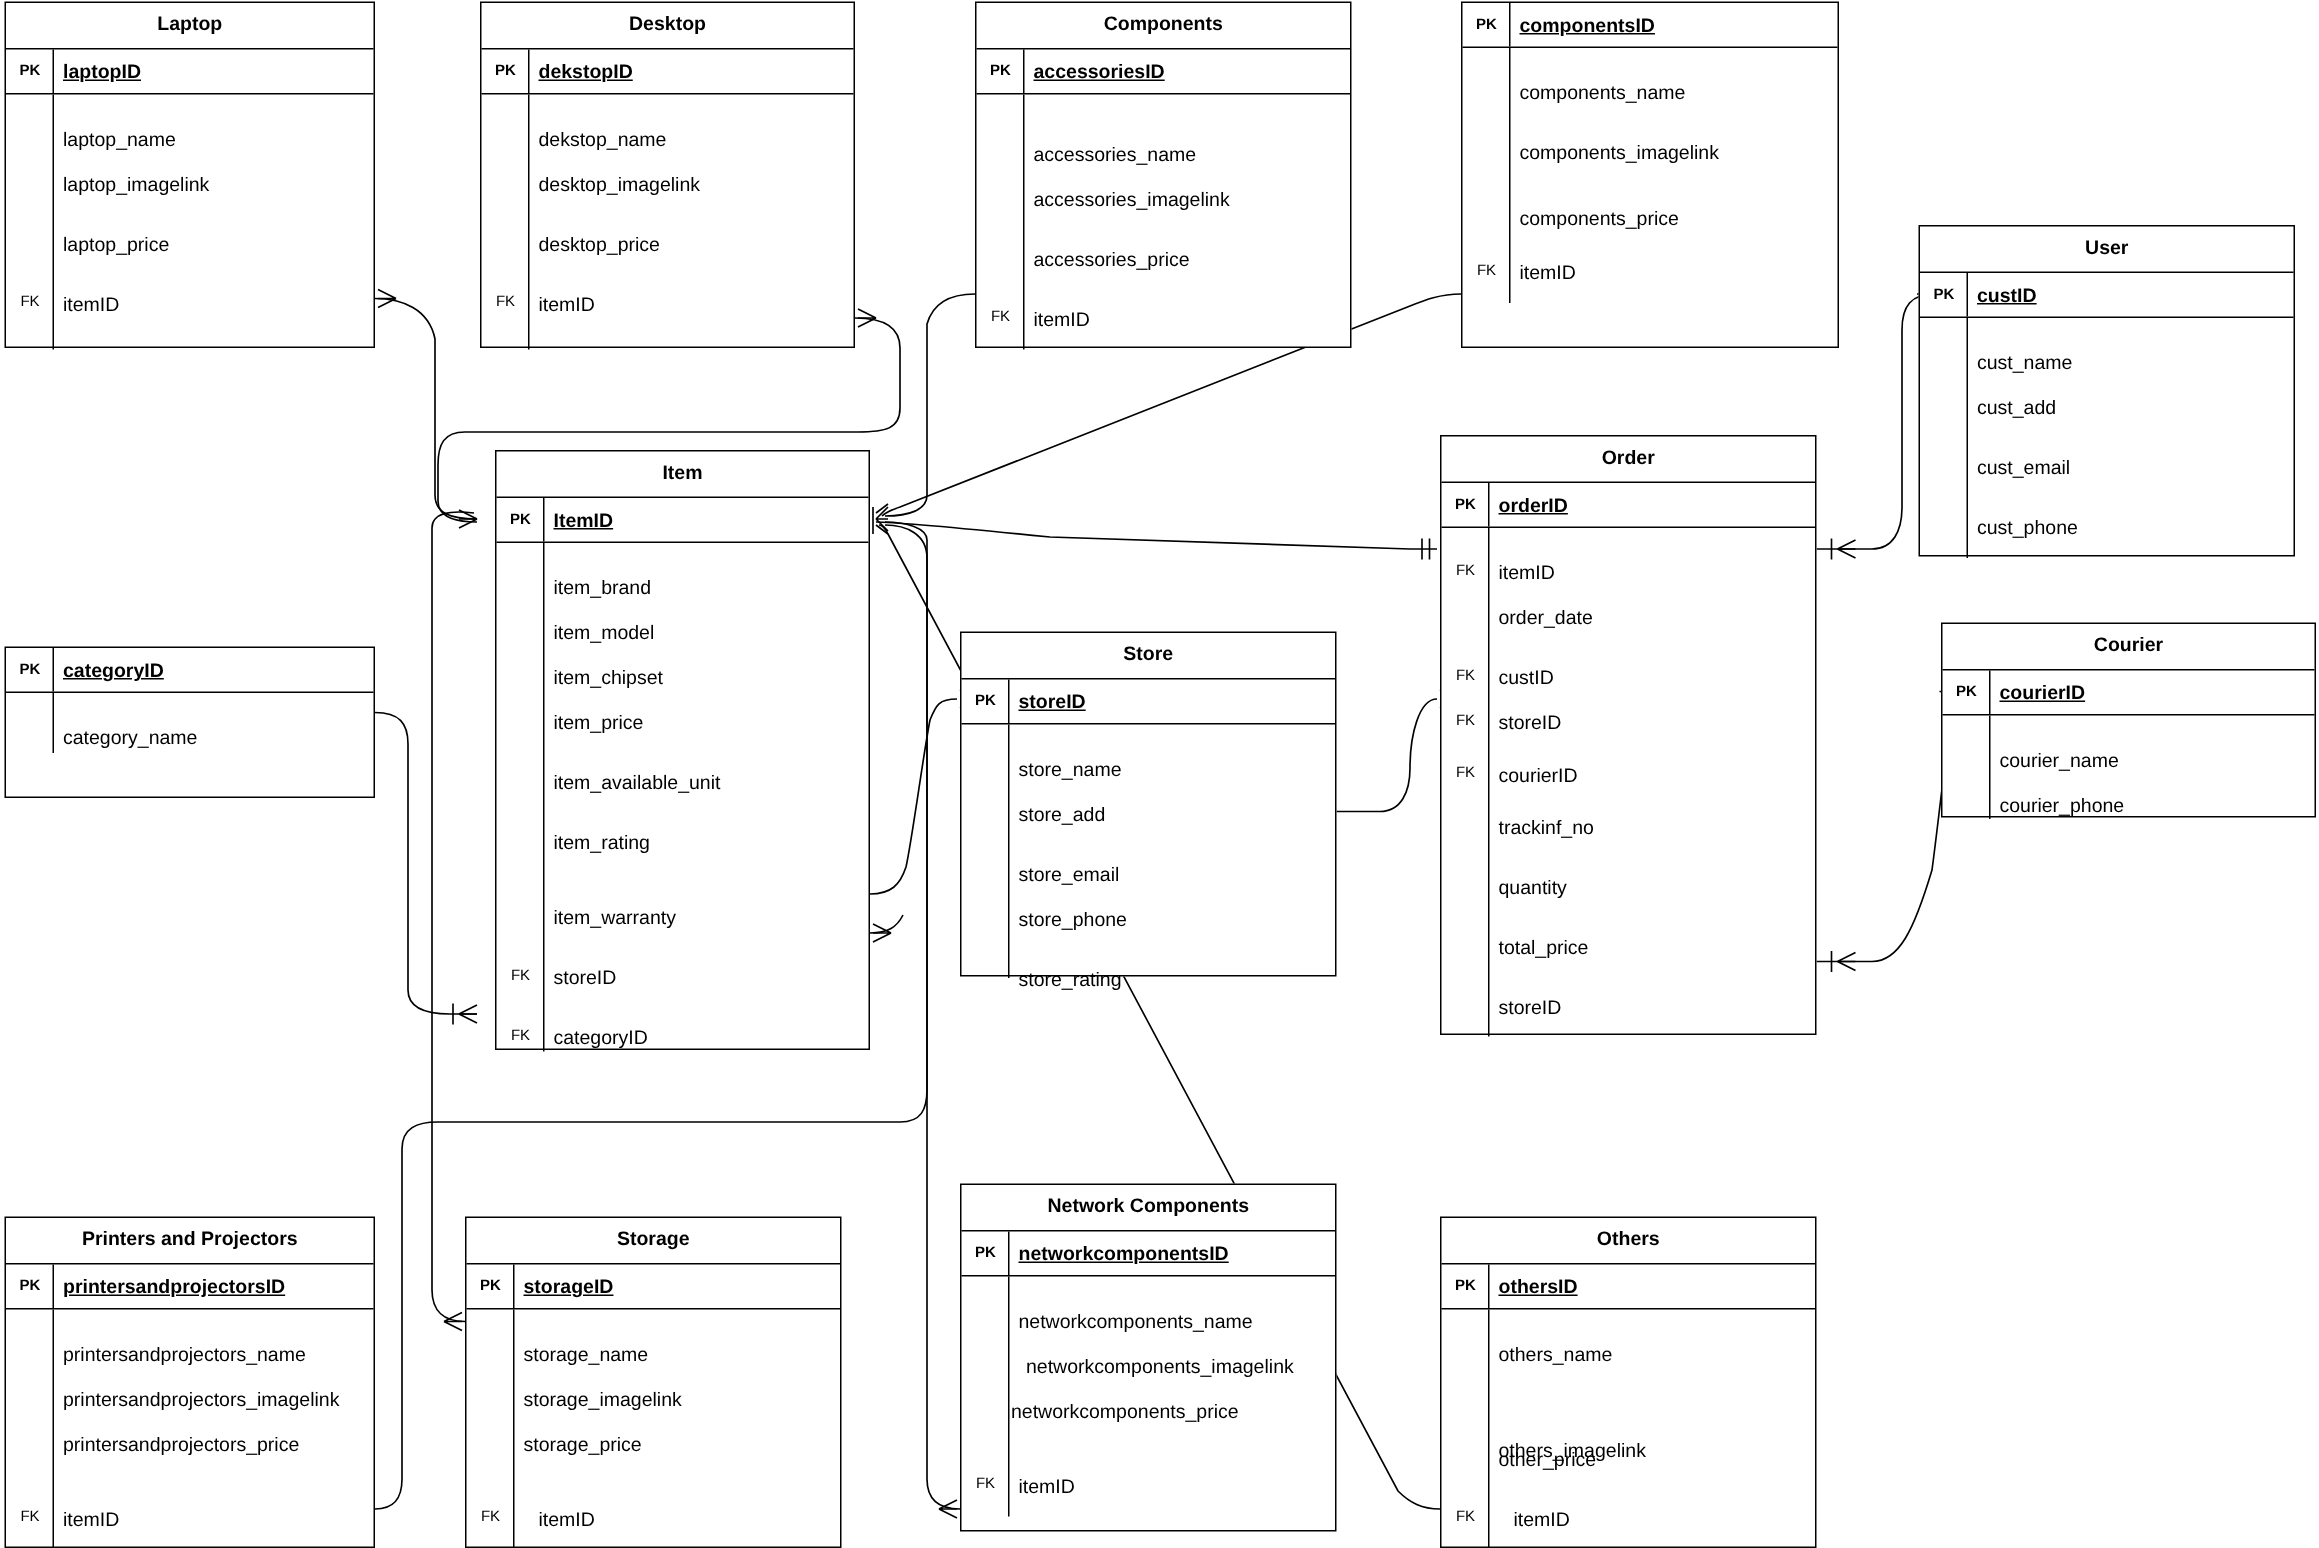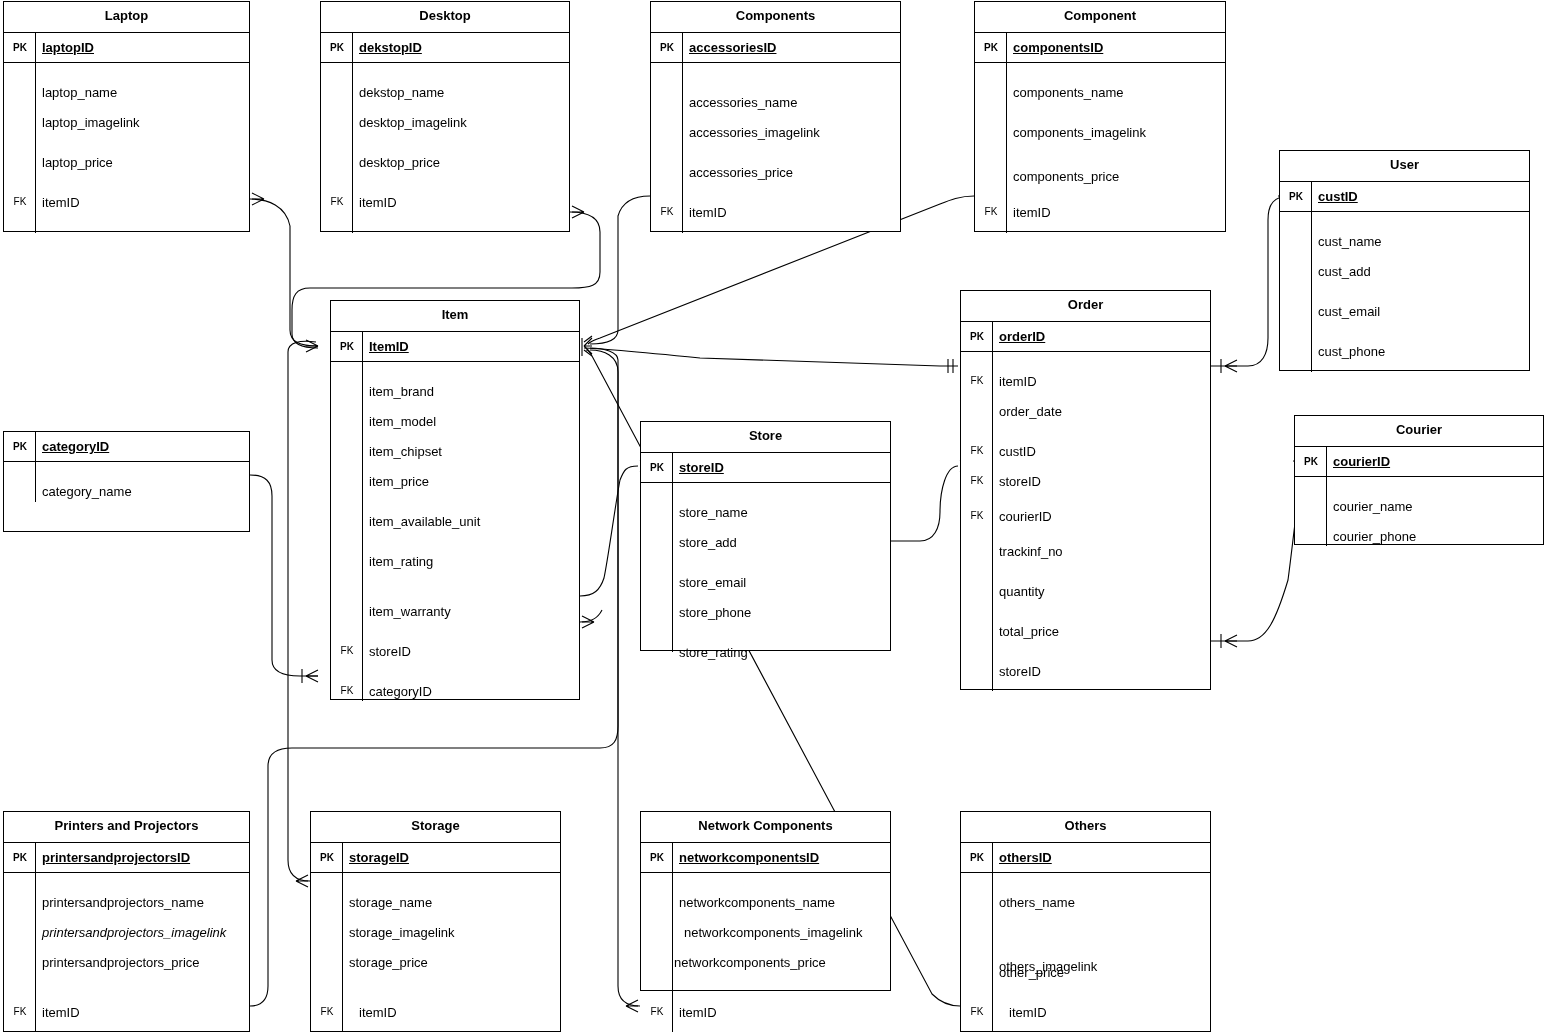--- a/index.html
+++ b/index.html
@@ -235,21 +235,20 @@
           <div class="attrrow" style="position: absolute; left: 0px; right: 0px; top: 102px; height: 16px;">
             <div class="attr-line" style="top: 0px;">accessories_price</div>
           </div>
           <div class="attrrow" style="position: absolute; left: 0px; right: 0px; top: 142px; height: 16px;">
             <div class="kflag" style="top: 0px;">FK</div>
             <div class="attr-line" style="top: 0px;">itemID</div>
           </div>
         </div>
       </div>
       <div class="entity" style="left: 974px; top: 1px; width: 252px; height: 231px;">
-        <div class="ent-title">Component</div>
         <div class="pkrow">
           <div class="keycol"></div>
           <div class="kflag">PK</div>
           <div class="fname">componentsID</div>
         </div>
         <div class="ent-body" style="height: 170px;">
           <div class="keycol"></div>
           <div class="attrrow" style="position: absolute; left: 0px; right: 0px; top: 22px; height: 16px;">
             <div class="attr-line" style="top: 0px;">components_name</div>
           </div>
@@ -432,21 +431,21 @@
           <div class="keycol"></div>
           <div class="kflag">PK</div>
           <div class="fname">printersandprojectorsID</div>
         </div>
         <div class="ent-body" style="height: 160px;">
           <div class="keycol"></div>
           <div class="attrrow" style="position: absolute; left: 0px; right: 0px; top: 22px; height: 16px;">
             <div class="attr-line" style="top: 0px;">printersandprojectors_name</div>
           </div>
           <div class="attrrow" style="position: absolute; left: 0px; right: 0px; top: 52px; height: 16px;">
-            <div class="attr-line" style="top: 0px; font-style: italic;">printersandprojectors_imagelink</div>
+            <div class="attr-line" style="top: 0px;">printersandprojectors_imagelink</div>
           </div>
           <div class="attrrow" style="position: absolute; left: 0px; right: 0px; top: 82px; height: 16px;">
             <div class="attr-line" style="top: 0px;">printersandprojectors_price</div>
           </div>
           <div class="attrrow" style="position: absolute; left: 0px; right: 0px; top: 132px; height: 16px;">
             <div class="kflag" style="top: 0px;">FK</div>
             <div class="attr-line" style="top: 0px;">itemID</div>
           </div>
         </div>
       </div>
@@ -467,21 +466,21 @@
           </div>
           <div class="attrrow" style="position: absolute; left: 0px; right: 0px; top: 82px; height: 16px;">
             <div class="attr-line" style="top: 0px;">storage_price</div>
           </div>
           <div class="attrrow" style="position: absolute; left: 0px; right: 0px; top: 132px; height: 16px;">
             <div class="kflag" style="top: 0px;">FK</div>
             <div class="attr-line" style="top: 0px; left: 48px;">itemID</div>
           </div>
         </div>
       </div>
-      <div class="entity" style="left: 640px; top: 811px; width: 251px; height: 180px;">
+      <div class="entity" style="left: 640px; top: 789px; width: 251px; height: 232px;">
         <div class="ent-title">Network Components</div>
         <div class="pkrow">
           <div class="keycol"></div>
           <div class="kflag">PK</div>
           <div class="fname">networkcomponentsID</div>
         </div>
         <div class="ent-body" style="height: 160px;">
           <div class="keycol"></div>
           <div class="attrrow" style="position: absolute; left: 0px; right: 0px; top: 22px; height: 16px;">
             <div class="attr-line" style="top: 0px;">networkcomponents_name</div>

